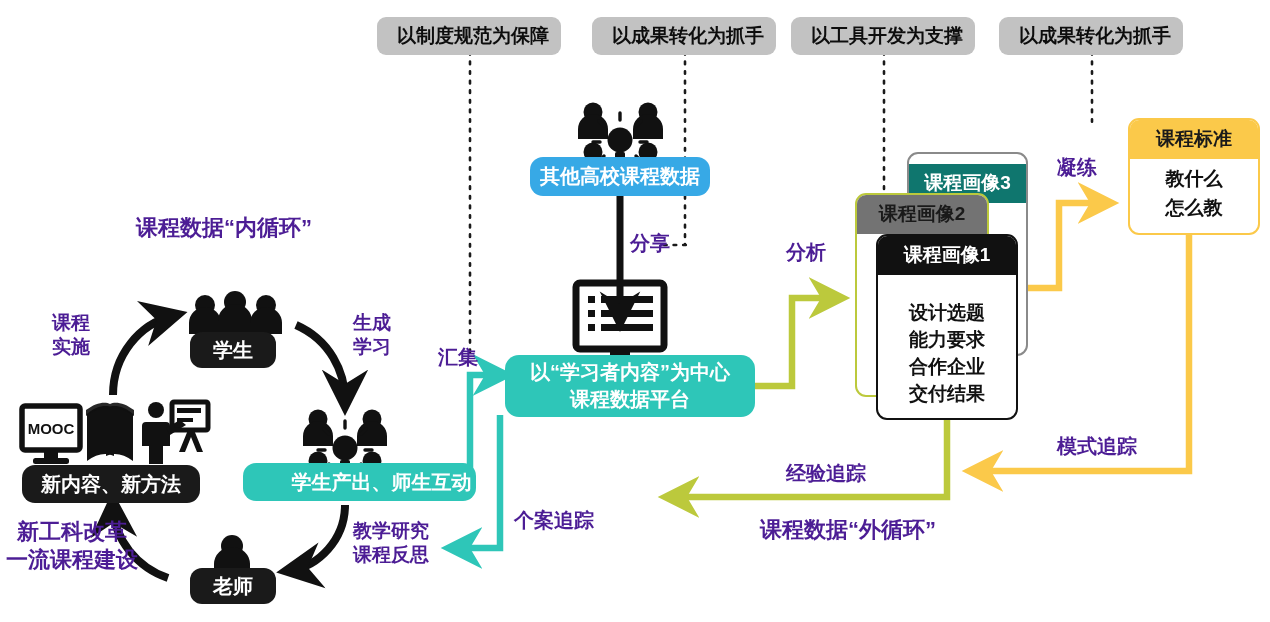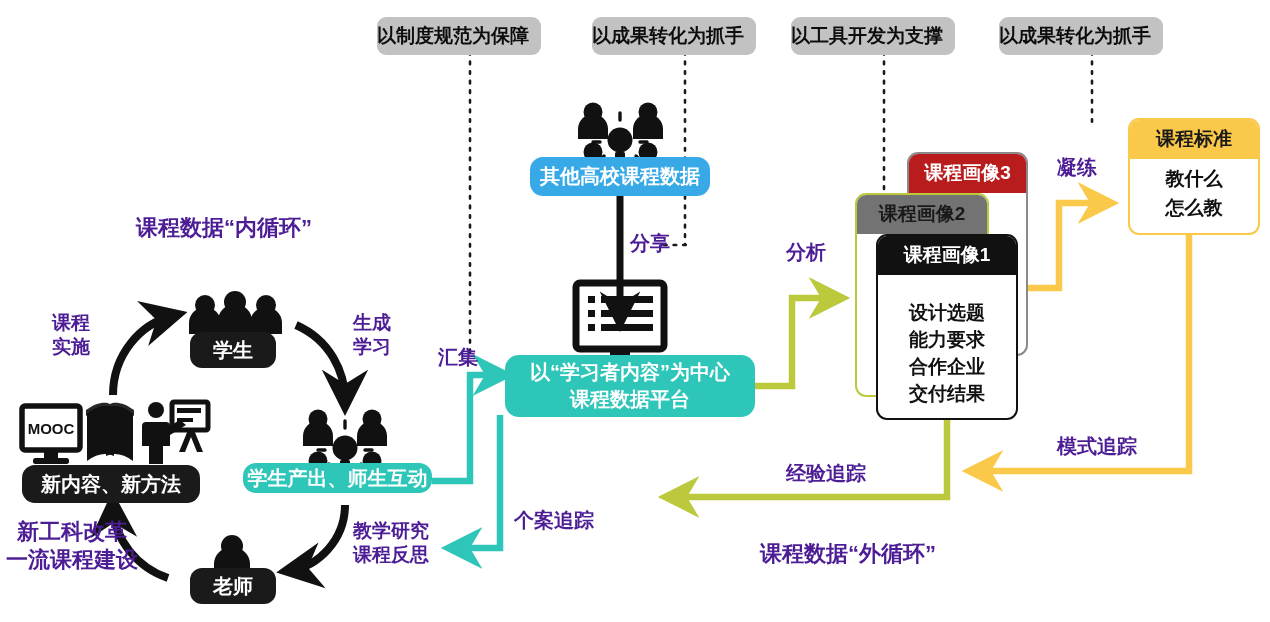--- a/index.html
+++ b/index.html
@@ -5,36 +5,36 @@
   html,body{margin:0;padding:0;background:#ffffff;}
   body{width:1270px;height:622px;position:relative;overflow:hidden;
        font-family:"Liberation Sans","DejaVu Sans",sans-serif;color:#111;}
   #stage{position:absolute;left:0;top:0;width:1270px;height:622px;}
   svg.layer{position:absolute;left:0;top:0;width:1270px;height:622px;pointer-events:none;}
   .abs{position:absolute;}
 
   
   .badge{background:#c2c2c2;border-radius:9px;color:#0d0d0d;
          font-weight:bold;font-size:19px;line-height:1;
-         padding:9px 12px 10px 0;white-space:nowrap;text-align:center;}
+         padding:9px 12px 10px 20px;white-space:nowrap;text-align:center;}
 
   
   .pill{border-radius:12px;color:#fff;font-weight:bold;text-align:center;
         display:flex;align-items:center;justify-content:center;white-space:nowrap;}
   .pill-blue{background:#37a9e6;font-size:20px;}
   .pill-teal{background:#2ec6b8;font-size:20px;}
   .pill-dark{background:#1a1a1a;font-size:20px;}
   .pill-platform{background:#2ec6b8;font-size:20px;line-height:1.35;
                  flex-direction:column;border-radius:14px;}
 
   
   .card{position:absolute;border-radius:11px;background:#fff;overflow:hidden;}
   .card-hd{font-weight:bold;font-size:19px;text-align:center;padding:6px 0 7px 0;}
   .card3{border:2.5px solid #8a8a8a;}
-  .card3 .card-hd{background:#b91c1c;color:#fff;}
+  .card3 .card-hd{background:#0f766e;color:#fff;margin-top:10px;}
   .card2{border:2.5px solid #bcc93c;}
   .card2 .card-hd{background:#737373;color:#1a1a1a;}
   .card1{border:2.5px solid #111;}
   .card1 .card-hd{background:#111;color:#fff;}
   .card-body{font-size:19px;font-weight:bold;text-align:center;color:#111;
              line-height:1.42;padding-top:25px;}
   .card-body div{white-space:nowrap;}
 
   
   .ycard{position:absolute;border:2.5px solid #fbc94a;border-radius:11px;background:#fff;overflow:hidden;}
@@ -210,21 +210,21 @@
   <div class="abs lab t22" style="left:136px;top:214px;">课程数据“内循环”</div>
 
   <div class="abs pill pill-dark" style="left:190px;top:332px;width:86px;height:36px;">
     <span>学生</span>
   </div>
 
   <div class="abs pill pill-dark" style="left:190px;top:568px;width:86px;height:36px;">
     <span>老师</span>
   </div>
 
-  <div class="abs pill pill-teal" style="left:243px;top:463px;width:189px;height:30px;border-radius:13px;">
+  <div class="abs pill pill-teal" style="left:243px;top:463px;width:189px;height:38px;border-radius:13px;padding-left:44px;">
     <span>学生产出、师生互动</span>
   </div>
 
   <div class="abs pill pill-dark" style="left:22px;top:465px;width:178px;height:38px;border-radius:13px;">
     <span>新内容、新方法</span>
   </div>
 
   <div class="abs lab t19 ctr" style="left:52px;top:311px;">
     <div>课程</div>
     <div>实施</div>
@@ -288,15 +288,15 @@
   <div class="abs lab t20" style="left:786px;top:240px;">分析</div>
 
   <div class="abs lab t20" style="left:1057px;top:155px;">凝练</div>
 
   <div class="abs lab t20" style="left:514px;top:508px;">个案追踪</div>
 
   <div class="abs lab t20" style="left:786px;top:461px;">经验追踪</div>
 
   <div class="abs lab t20" style="left:1057px;top:434px;">模式追踪</div>
 
-  <div class="abs lab t22" style="left:760px;top:540px;">课程数据“外循环”</div>
+  <div class="abs lab t22" style="left:760px;top:516px;">课程数据“外循环”</div>
 
 </div>
 
 </body></html>

